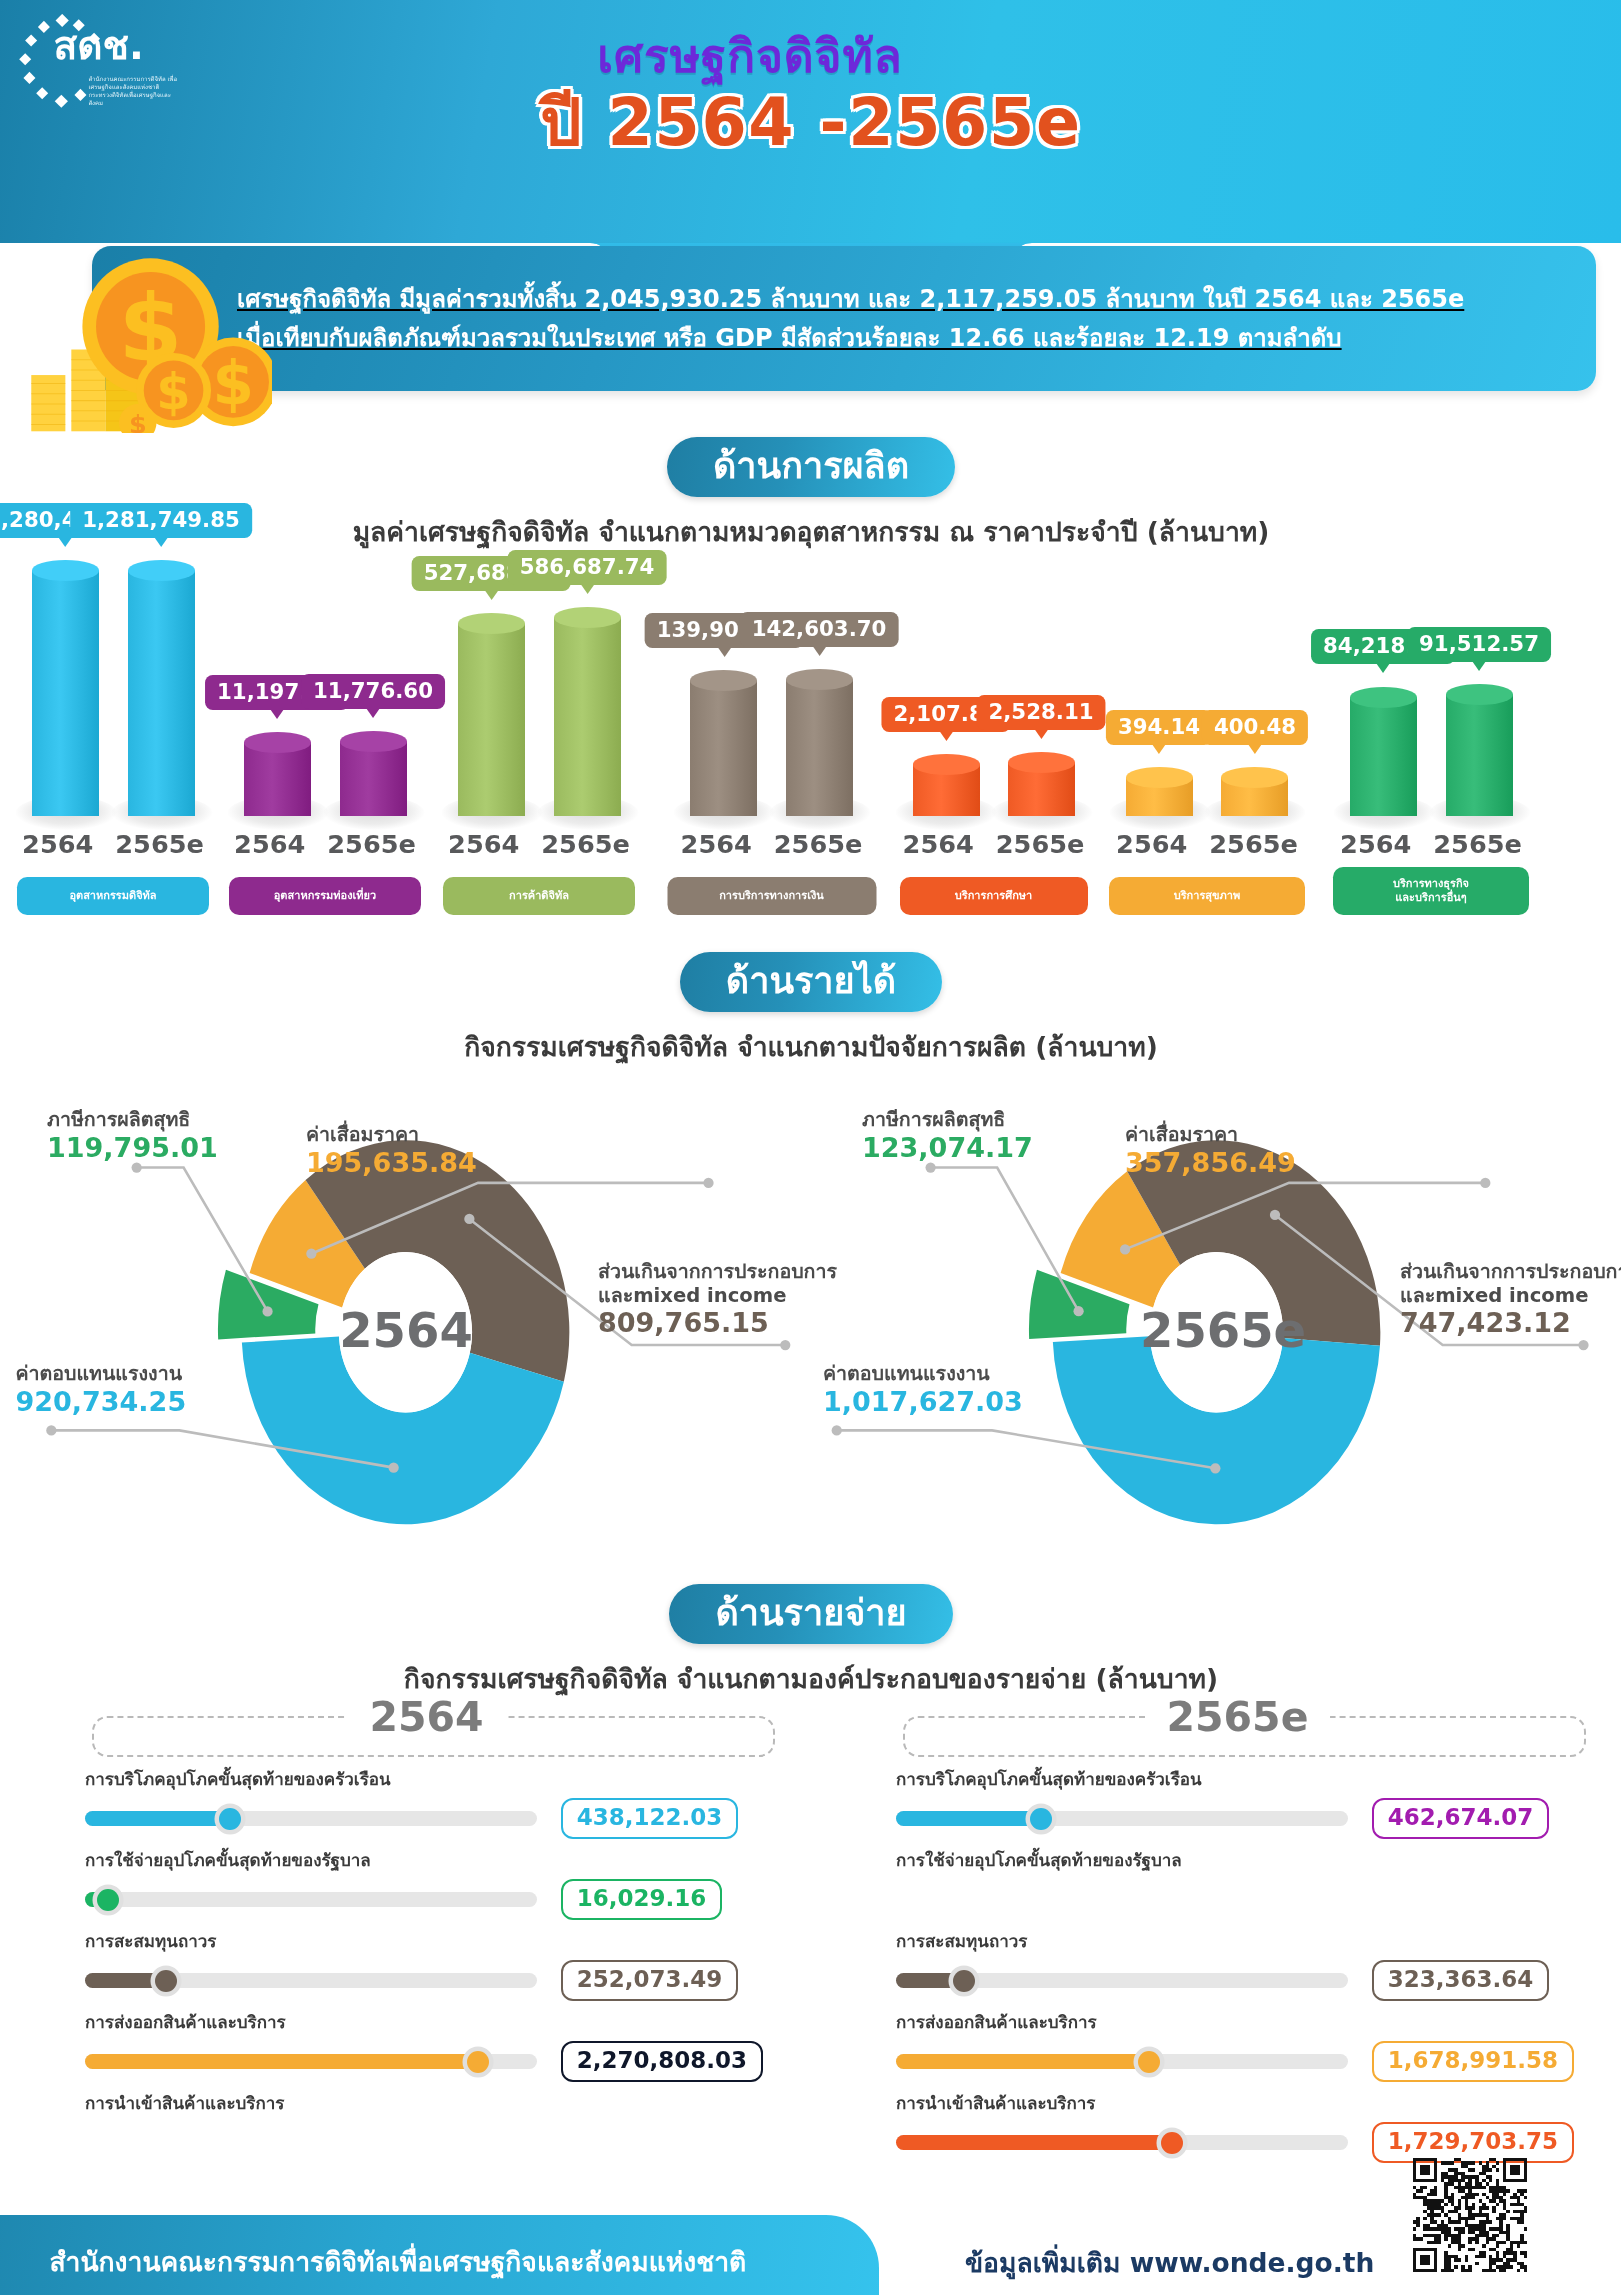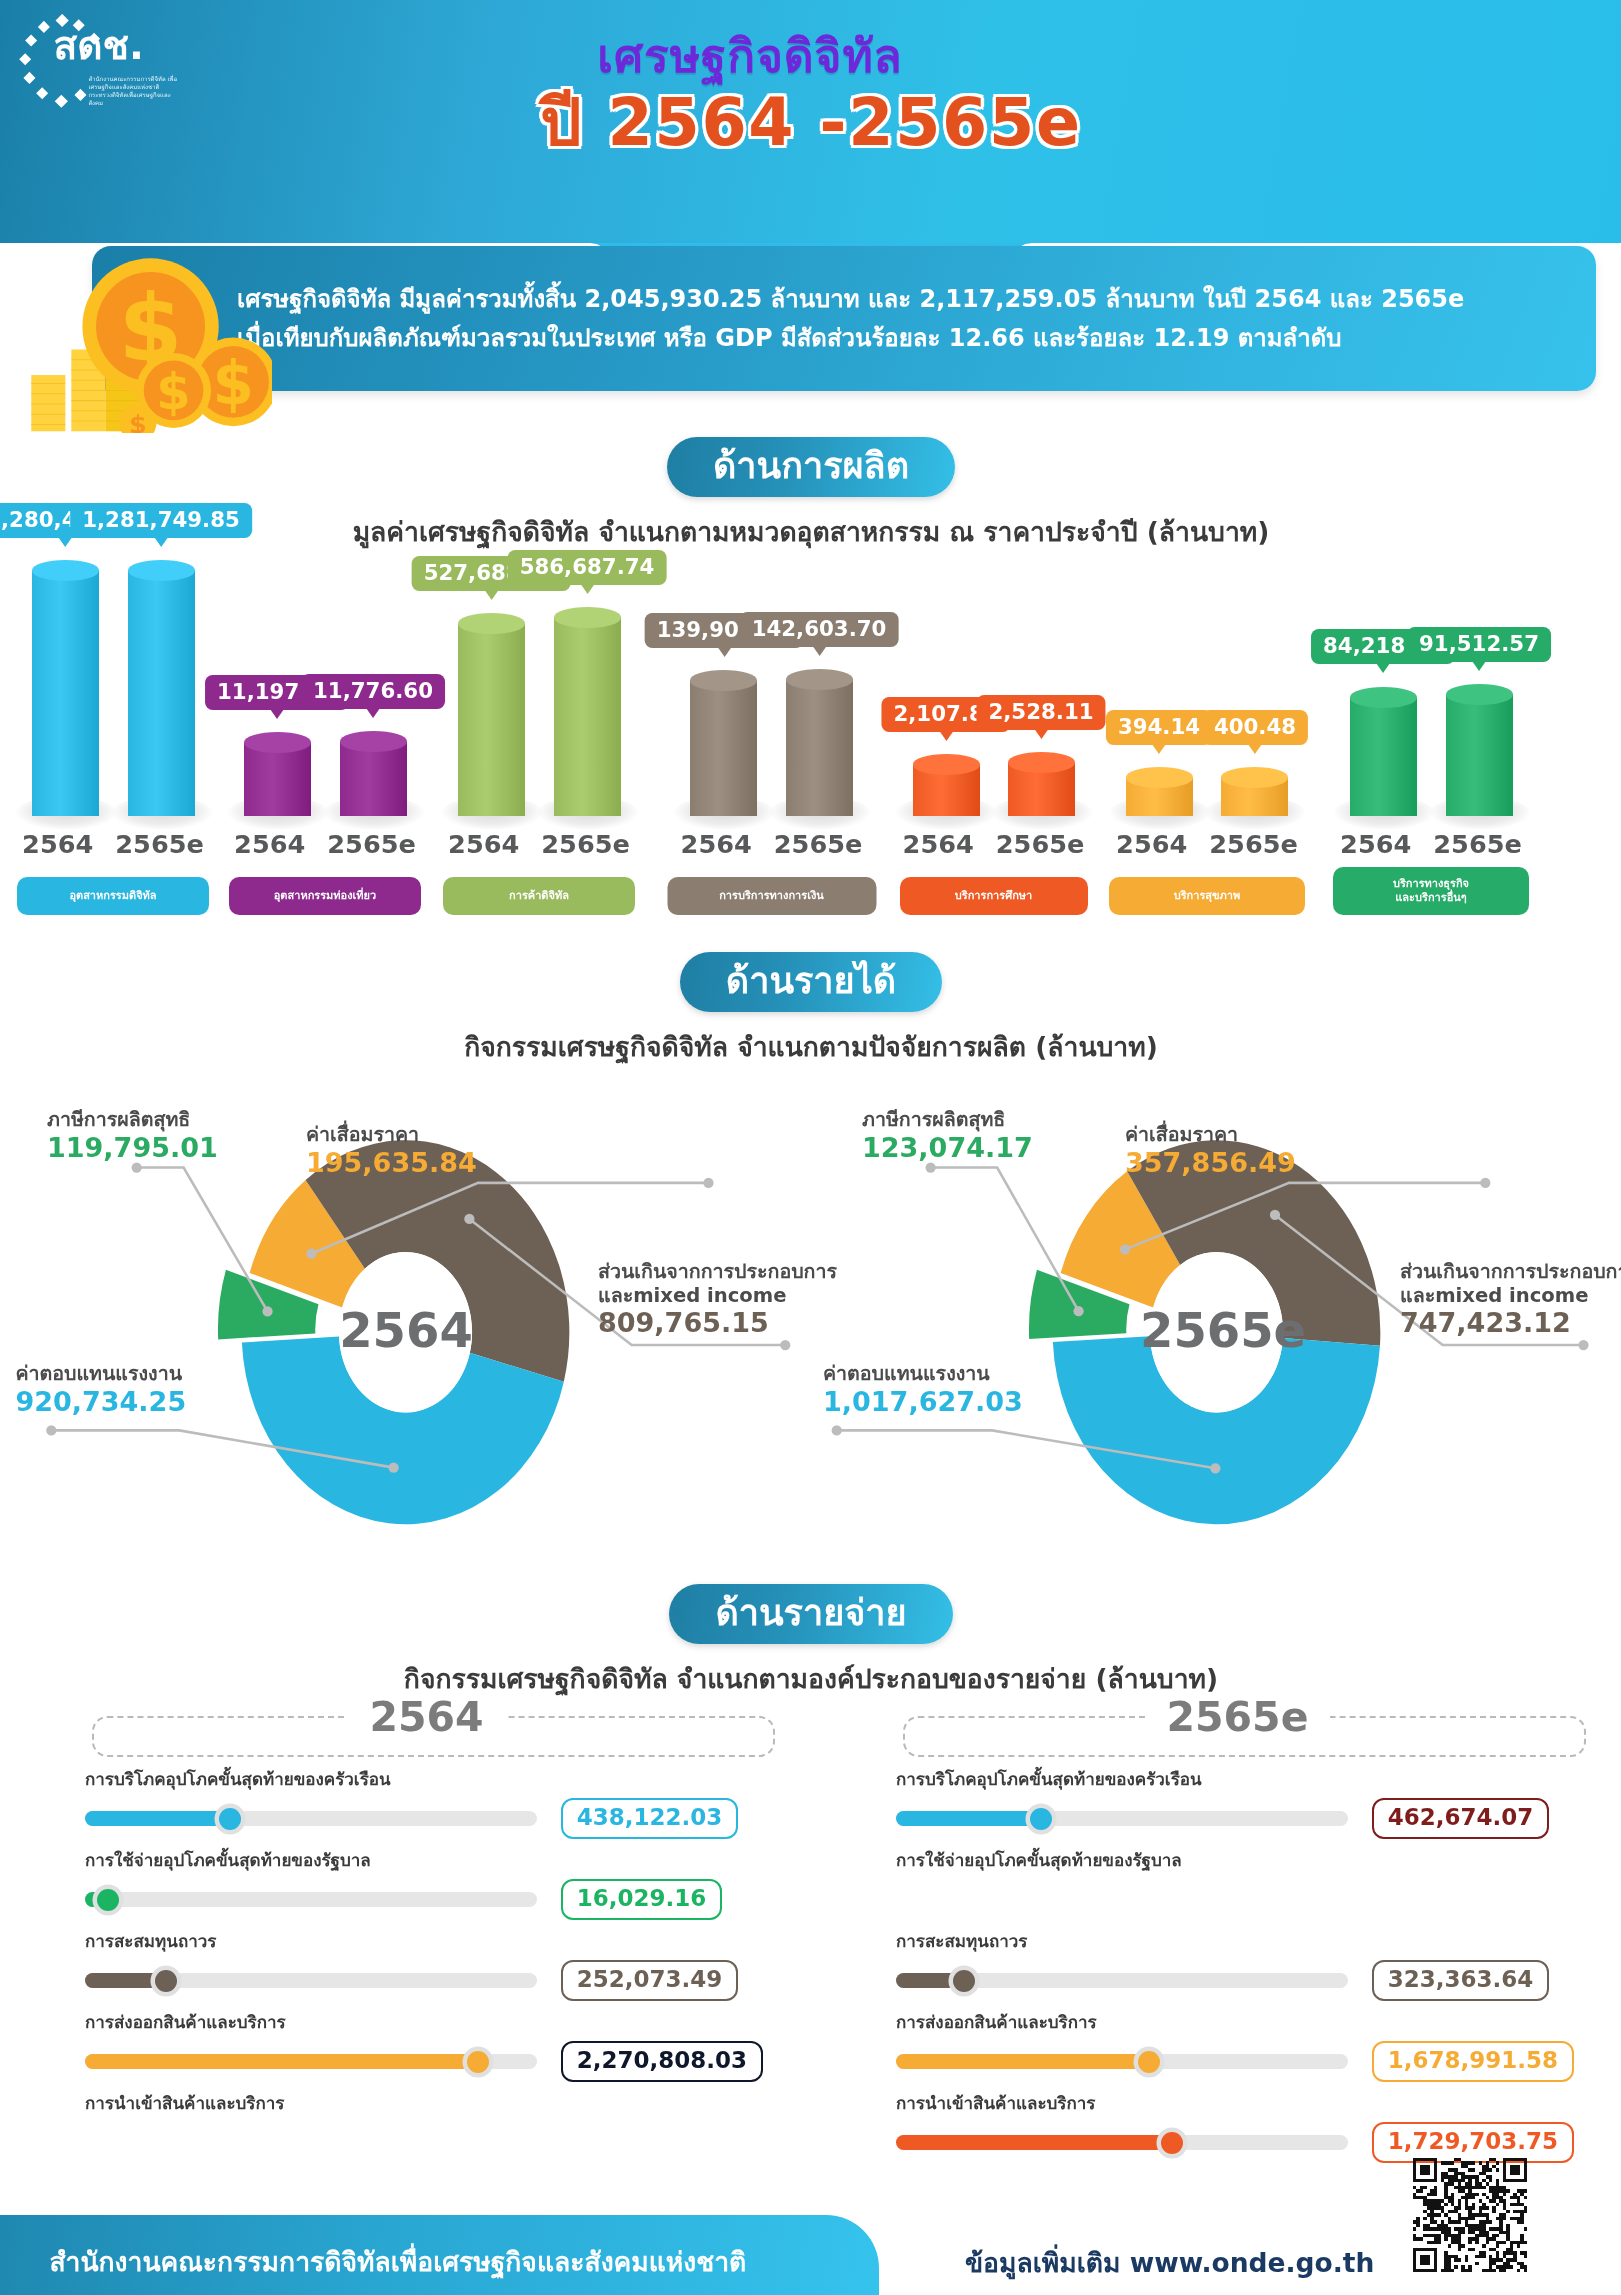--- a/index.html
+++ b/index.html
@@ -62,20 +62,21 @@
     position: absolute; left: 24px; top: 220px; width: 248px; height: 213px; z-index: 9;
   }
   .summary {
     position: absolute; left: 92px; top: 246px; width: 1504px; height: 145px;
     border-radius: 19px;
     background: linear-gradient(110deg, #1a7fa8 0%, #2697c4 35%, #32b5e0 75%, #36c2ec 100%);
     box-shadow: 0 4.3px 8.5px rgba(0,0,0,.10);
     z-index: 8;
     display: flex; flex-direction: column; justify-content: center;
     padding: 0 39px 0 145px;
+    text-decoration: underline;
   }
   .summary p {
     color: #fff; font-size: 24px; line-height: 1.62; font-weight: 600;
     text-align: left; white-space: nowrap;
   }
 
   
   .sec-badge {
     display: inline-block;
     padding: 8.5px 46px 12px;
@@ -599,21 +600,21 @@
             <div class="exp-year">2565e</div>
           </div>
           <div class="slider-row">
             <div class="slider-label">การบริโภคอุปโภคขั้นสุดท้ายของครัวเรือน</div>
             <div class="slider-line">
               <div class="track">
                 <div class="fill" style="width: 32%; background: rgb(41, 182, 224);"></div>
                 <div class="knob-halo" style="left: 32%;"></div>
                 <div class="knob" style="left: 32%; background: rgb(41, 182, 224);"></div>
               </div>
-              <div class="val-pill" style="color: #7f1d1d;">462,674.07</div>
+              <div class="val-pill" style="color: #a21caf;">462,674.07</div>
             </div>
           </div>
           <div class="slider-row">
             <div class="slider-label">การใช้จ่ายอุปโภคขั้นสุดท้ายของรัฐบาล</div>
           </div>
           <div class="slider-row">
             <div class="slider-label">การสะสมทุนถาวร</div>
             <div class="slider-line">
               <div class="track">
                 <div class="fill" style="width: 15%; background: rgb(109, 96, 85);"></div>

